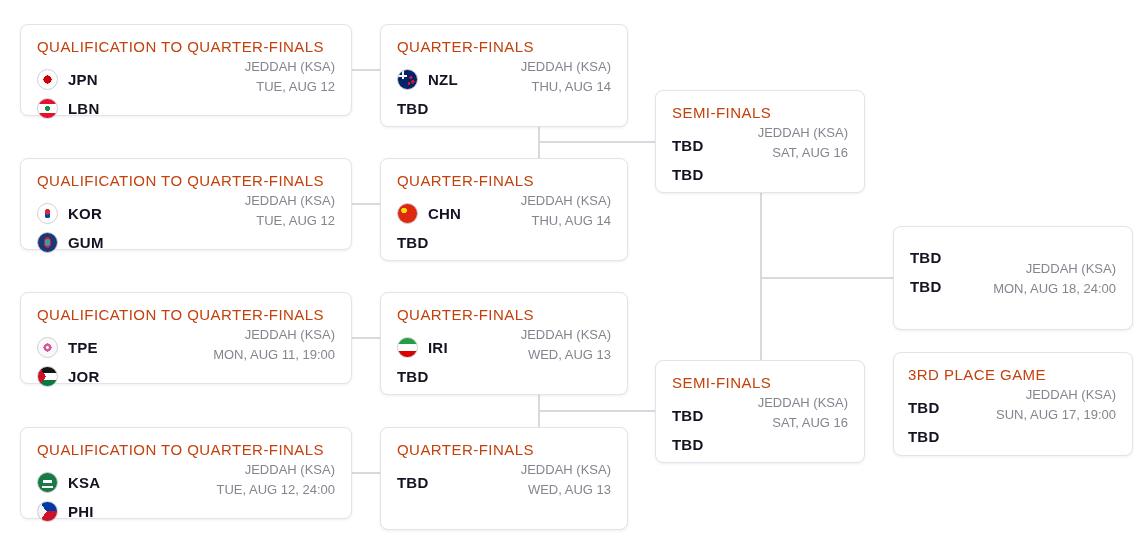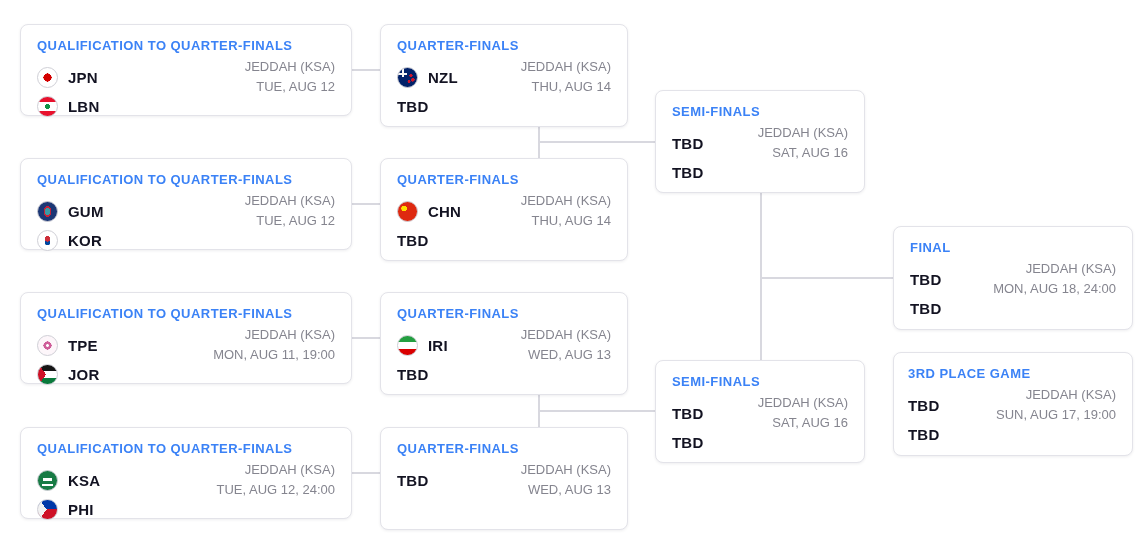--- a/index.html
+++ b/index.html
@@ -19,24 +19,24 @@
     border-radius:8px;
     padding:13px 16px;
     box-shadow:0 1px 3px rgba(20,20,40,0.07);
   }
   .card-q  { width:332px; height:92px; }
   .card-qf { width:248px; height:103px; }
   .card-sf { width:210px; height:103px; }
   .card-f  { width:240px; height:104px; }
 
   .card-title {
-    font-size:13px;
-    font-weight:700;
+    font-size:15px;
+    font-weight:400;
     letter-spacing:.45px;
-    color:#3b82f6;
+    color:#c2410c;
     margin-bottom:12px;
     white-space:nowrap;
   }
   .team-row { display:flex; align-items:center; gap:10px; height:24px; margin-top:5px; }
   .team-code { font-size:15px; font-weight:700; color:#131322; letter-spacing:.2px; }
 
   .meta {
     position:absolute;
     top:32px; right:16px;
     text-align:right;
@@ -113,27 +113,27 @@
     </div>
     <div class="meta">
       <div>JEDDAH (KSA)</div>
       <div>TUE, AUG 12</div>
     </div>
   </div>
 
   <div class="card card-q" style="left:20px;top:158px;">
     <div class="card-title">QUALIFICATION TO QUARTER-FINALS</div>
     <div class="team-row">
+      <span class="flag" data-flag="kor"></span>
+      <span class="team-code">KOR</span>
+    </div>
+    <div class="team-row">
       <span class="flag" data-flag="gum"></span>
       <span class="team-code">GUM</span>
     </div>
-    <div class="team-row">
-      <span class="flag" data-flag="kor"></span>
-      <span class="team-code">KOR</span>
-    </div>
     <div class="meta">
       <div>JEDDAH (KSA)</div>
       <div>TUE, AUG 12</div>
     </div>
   </div>
 
   <div class="card card-q" style="left:20px;top:292px;">
     <div class="card-title">QUALIFICATION TO QUARTER-FINALS</div>
     <div class="team-row">
       <span class="flag" data-flag="tpe"></span>
@@ -251,21 +251,20 @@
 
       <span class="team-code">TBD</span>
     </div>
     <div class="meta">
       <div>JEDDAH (KSA)</div>
       <div>SAT, AUG 16</div>
     </div>
   </div>
 
   <div class="card card-f" style="left:893px;top:226px;">
-    <div class="card-title">FINAL</div>
     <div class="team-row">
 
       <span class="team-code">TBD</span>
     </div>
     <div class="team-row">
 
       <span class="team-code">TBD</span>
     </div>
     <div class="meta">
       <div>JEDDAH (KSA)</div>

